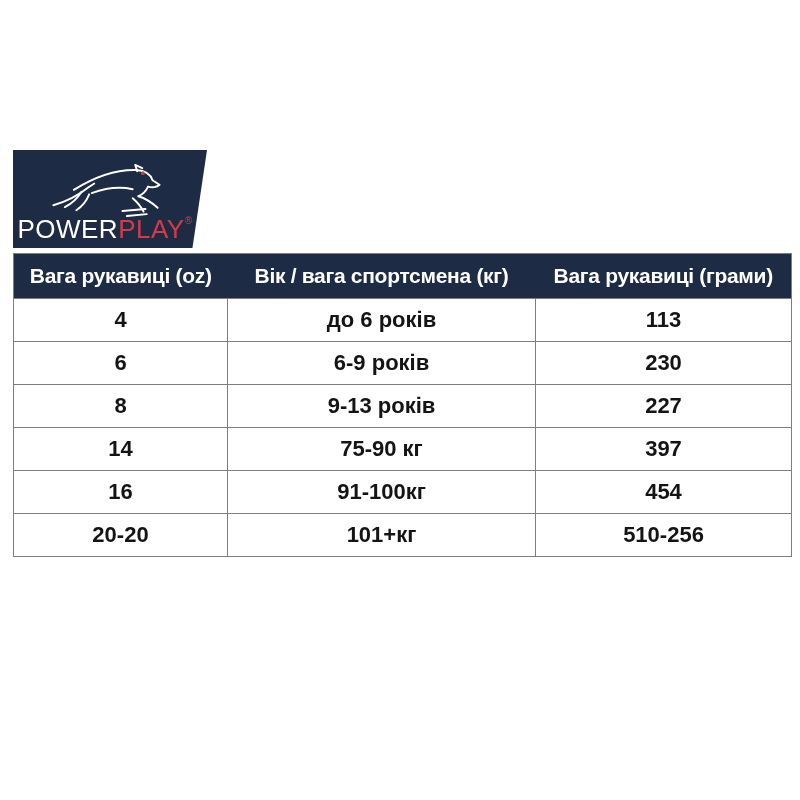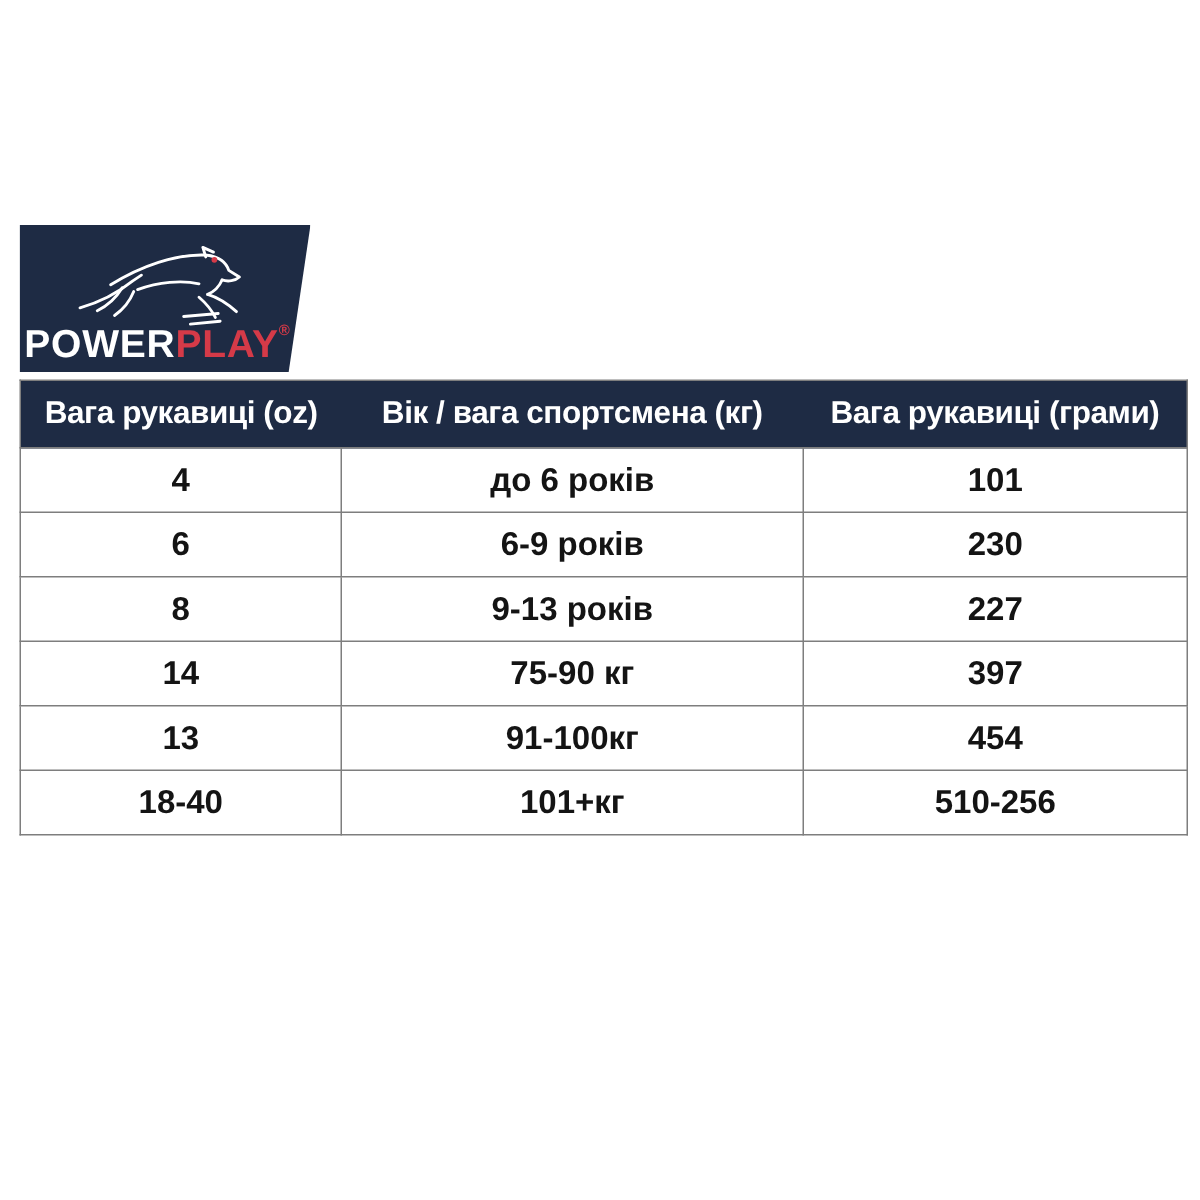--- a/index.html
+++ b/index.html
@@ -6,21 +6,21 @@
   html,body { width:800px; height:800px; background:#ffffff;
               font-family:"Liberation Sans", sans-serif; overflow:hidden; }
   .stage { position:relative; width:800px; height:800px; background:#ffffff; }
 
   
   .logo-box { position:absolute; left:13px; top:150px; width:194px; height:98px;
               background:#1e2b44;
               clip-path:polygon(0 0, 100% 0, 92.5% 100%, 0 100%); }
   .panther { position:absolute; left:6px; top:4px; width:180px; height:64px; }
   .wordmark { position:absolute; left:0; bottom:6px; width:184px; text-align:center;
-              font-weight:bold; font-size:26px; letter-spacing:0.5px; line-height:1;
+              font-weight:normal; font-size:26px; letter-spacing:0.5px; line-height:1;
               white-space:nowrap; }
   .wordmark .power { color:#ffffff; }
   .wordmark .play  { color:#d53a48; }
   .wordmark .reg   { color:#d53a48; font-size:10px; vertical-align:top; line-height:1; }
 
   
   .page-title { position:absolute; left:279px; top:161px; width:500px;
                 font-weight:bold; color:#161616; font-size:26px; line-height:34px;
                 letter-spacing:-0.8px; }
 
@@ -71,43 +71,43 @@
       <tr>
         <th>Вага рукавиці (oz)</th>
         <th>Вік / вага спортсмена (кг)</th>
         <th>Вага рукавиці (грами)</th>
       </tr>
     </thead>
     <tbody>
       <tr>
         <td>4</td>
         <td>до 6 років</td>
-        <td>101</td>
+        <td>113</td>
       </tr>
       <tr>
         <td>6</td>
         <td>6-9 років</td>
         <td>230</td>
       </tr>
       <tr>
         <td>8</td>
         <td>9-13 років</td>
         <td>227</td>
       </tr>
       <tr>
         <td>14</td>
         <td>75-90 кг</td>
         <td>397</td>
       </tr>
       <tr>
-        <td>13</td>
+        <td>16</td>
         <td>91-100кг</td>
         <td>454</td>
       </tr>
       <tr>
-        <td>18-40</td>
+        <td>20-20</td>
         <td>101+кг</td>
         <td>510-256</td>
       </tr>
     </tbody>
   </table>
 
 </div>
 
 </body></html>

